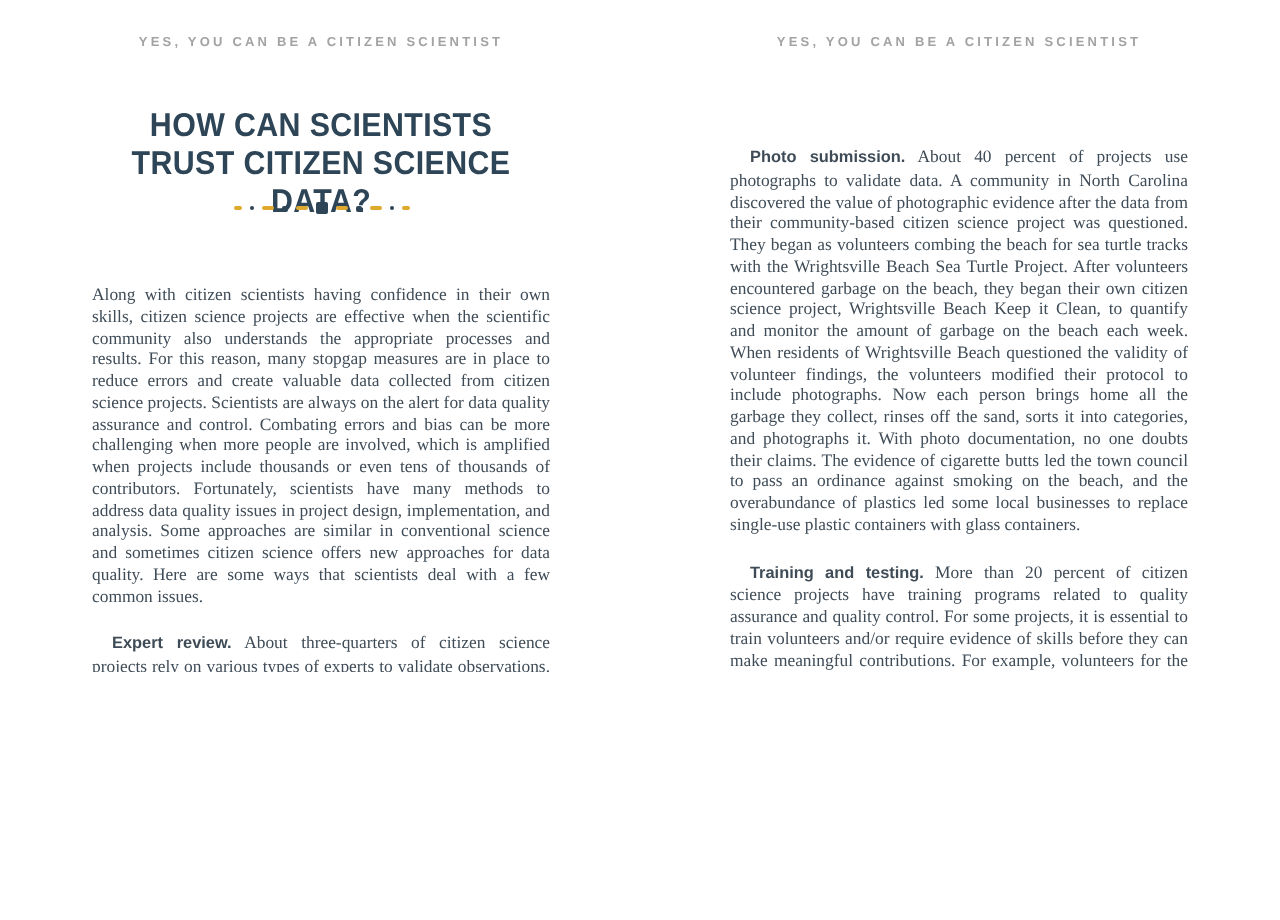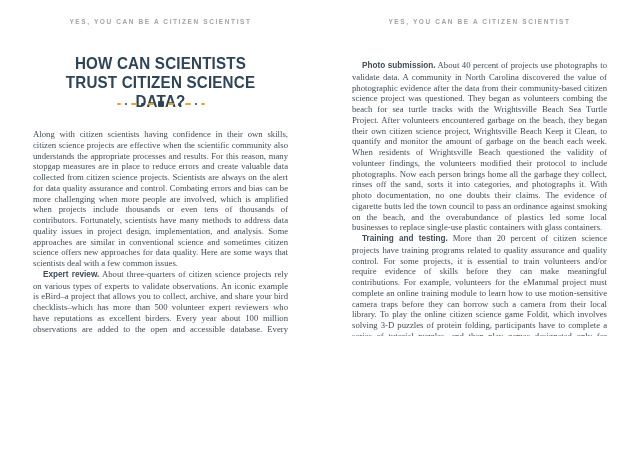--- a/index.html
+++ b/index.html
@@ -43,21 +43,21 @@
   .seg-dot-sm{width:3px;height:3px;border-radius:50%;background:#2d4556;}
   .seg-circle{width:6px;height:6px;border-radius:50%;background:#2d4556;}
   .body-col{
     position:absolute;width:255px;
     font-size:8.7px;line-height:10.75px;
     color:#3f4c57;
     text-align:justify;
   }
   .body-col.left{left:33px;top:129px;}
   .body-col.right{left:352px;top:60px;}
-  .body-col p{margin:0;}
+  .body-col p{margin:13px;}
   .body-col p.indent{text-indent:10px;}
   .para-lead{
     font-family:"Liberation Sans", sans-serif;
     font-weight:bold;
     font-size:8.2px;
     color:#3f4c57;
   }
   .page-badge{
     position:absolute;top:424px;
     width:22px;height:26px;

